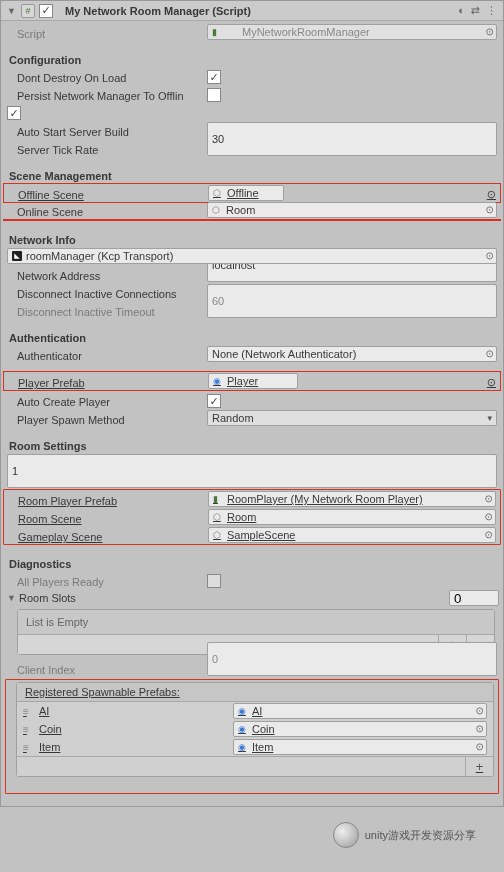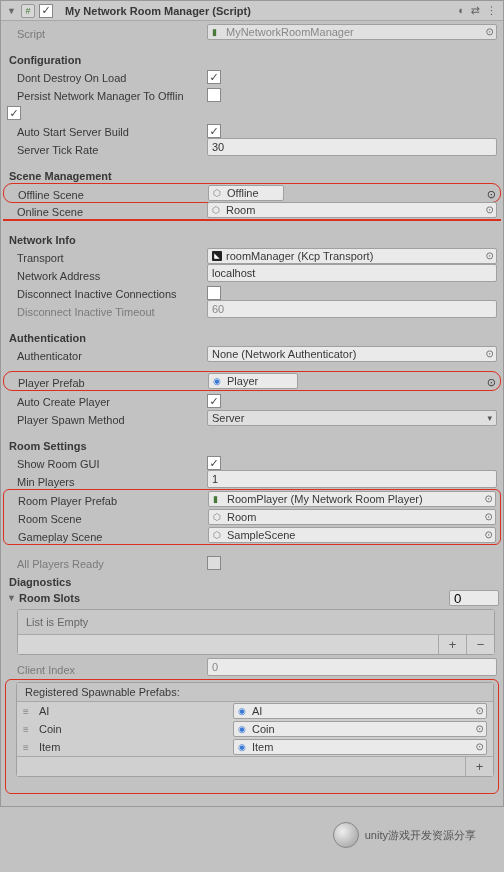--- a/index.html
+++ b/index.html
@@ -61,21 +61,21 @@
   .row .label.dim { color: #7a7a7a; }
   .row .label.bold { font-weight: bold; padding-left: 2px; }
   .row .field { flex: 1; display: flex; align-items: center; }
   .section-space { height: 8px; }
   .text-input {
     flex: 1;
     height: 16px;
     background: #eaeaea;
     border: 1px solid #a0a0a0;
     border-radius: 2px;
-    padding: 8px 4px;
+    padding: 16px 4px;
     font-size: 11px;
     color: #333;
   }
   .obj-field {
     flex: 1;
     display: flex;
     align-items: center;
     height: 16px;
     background: #eaeaea;
     border: 1px solid #a0a0a0;
@@ -107,35 +107,37 @@
     display: flex;
     align-items: center;
     position: relative;
   }
   .dropdown .chev {
     position: absolute; right: 4px;
     font-size: 9px; color: #555;
   }
   .highlight-row {
     border: 1.5px solid #d93020;
-    border-radius: 9px;
+    border-radius: 0;
+    text-decoration: underline;
   }
   .highlight-group {
     border: 1.5px solid #d93020;
-    border-radius: 6px;
+    border-radius: 1px;
     margin: 0;
+    text-decoration: underline;
   }
   .red-underline { border-bottom: 2px solid #d93020; }
   .subfold-row {
     display: flex;
     align-items: center;
     height: 18px;
     padding: 1px 2px;
   }
-  .subfold-row .sublabel { font-weight: bold; flex: 1; padding-left: 4px; }
+  .subfold-row .sublabel { font-weight: normal; flex: 1; padding-left: 4px; }
   .subfold-row .numbox {
     width: 50px;
     height: 16px;
     background: #eaeaea;
     border: 1px solid #a0a0a0;
     border-radius: 2px;
     padding: 0 4px;
     text-align: left;
   }
   .list-box {
@@ -227,21 +229,21 @@
     </div>
   </div>
 
   <div class="body">
 
     <div class="row">
       <div class="label dim">Script</div>
       <div class="field">
         <div class="obj-field" style="background:#e0e0e0;">
           <span class="mini-icon script">▮</span>
-          <span style="color:#888;">MyNetworkRoomManager</span>
+          <span style="color:#888;margin-left:16px;">MyNetworkRoomManager</span>
           <span class="picker">⊙</span>
         </div>
       </div>
     </div>
 
     <div class="section-space"></div>
 
     <div class="row">
         <div class="label bold">Configuration</div>
       </div>
@@ -305,21 +307,20 @@
         </div>
       </div>
     </div>
 
     <div class="section-space"></div>
 
     <div class="row">
         <div class="label bold">Network Info</div>
       </div>
     <div class="row">
-      <div class="label">Transport</div>
       <div class="field">
         <div class="obj-field">
           <span class="mini-icon transport">◣</span>
           <span>roomManager (Kcp Transport)</span>
           <span class="picker">⊙</span>
         </div>
       </div>
     </div>
     <div class="row">
       <div class="label">Network Address</div>
@@ -375,39 +376,38 @@
     <div class="row">
       <div class="label">Auto Create Player</div>
       <div class="field">
           <span class="checkbox">✓</span>
         </div>
     </div>
     <div class="row">
       <div class="label">Player Spawn Method</div>
       <div class="field">
         <div class="dropdown">
-          <span>Server</span>
+          <span>Random</span>
           <span class="chev">▾</span>
         </div>
       </div>
     </div>
 
     <div class="section-space"></div>
 
     <div class="row">
         <div class="label bold">Room Settings</div>
       </div>
     <div class="row">
       <div class="label">Show Room GUI</div>
       <div class="field">
           <span class="checkbox">✓</span>
         </div>
     </div>
     <div class="row">
-      <div class="label">Min Players</div>
       <div class="field">
           <input class="text-input" value="1" style="">
         </div>
     </div>
     <div class="highlight-group">
       <div class="row">
         <div class="label">Room Player Prefab</div>
         <div class="field">
           <div class="obj-field">
             <span class="mini-icon script">▮</span>
@@ -434,28 +434,28 @@
             <span>SampleScene</span>
             <span class="picker">⊙</span>
           </div>
         </div>
       </div>
     </div>
 
     <div class="section-space"></div>
 
     <div class="row">
+        <div class="label bold">Diagnostics</div>
+      </div>
+    <div class="row">
       <div class="label dim">All Players Ready</div>
       <div class="field">
           <span class="checkbox" style="background:#ddd"></span>
         </div>
     </div>
-    <div class="row">
-        <div class="label bold">Diagnostics</div>
-      </div>
 
     <div class="subfold-row">
       <span class="foldout" style="padding-left:2px;">▼</span>
       <span class="sublabel">Room Slots</span>
       <input class="numbox" value="0" style="">
     </div>
     <div class="list-box">
       <div class="list-body">List is Empty</div>
       <div class="list-footer">
         <div class="foot-btn">+</div>

